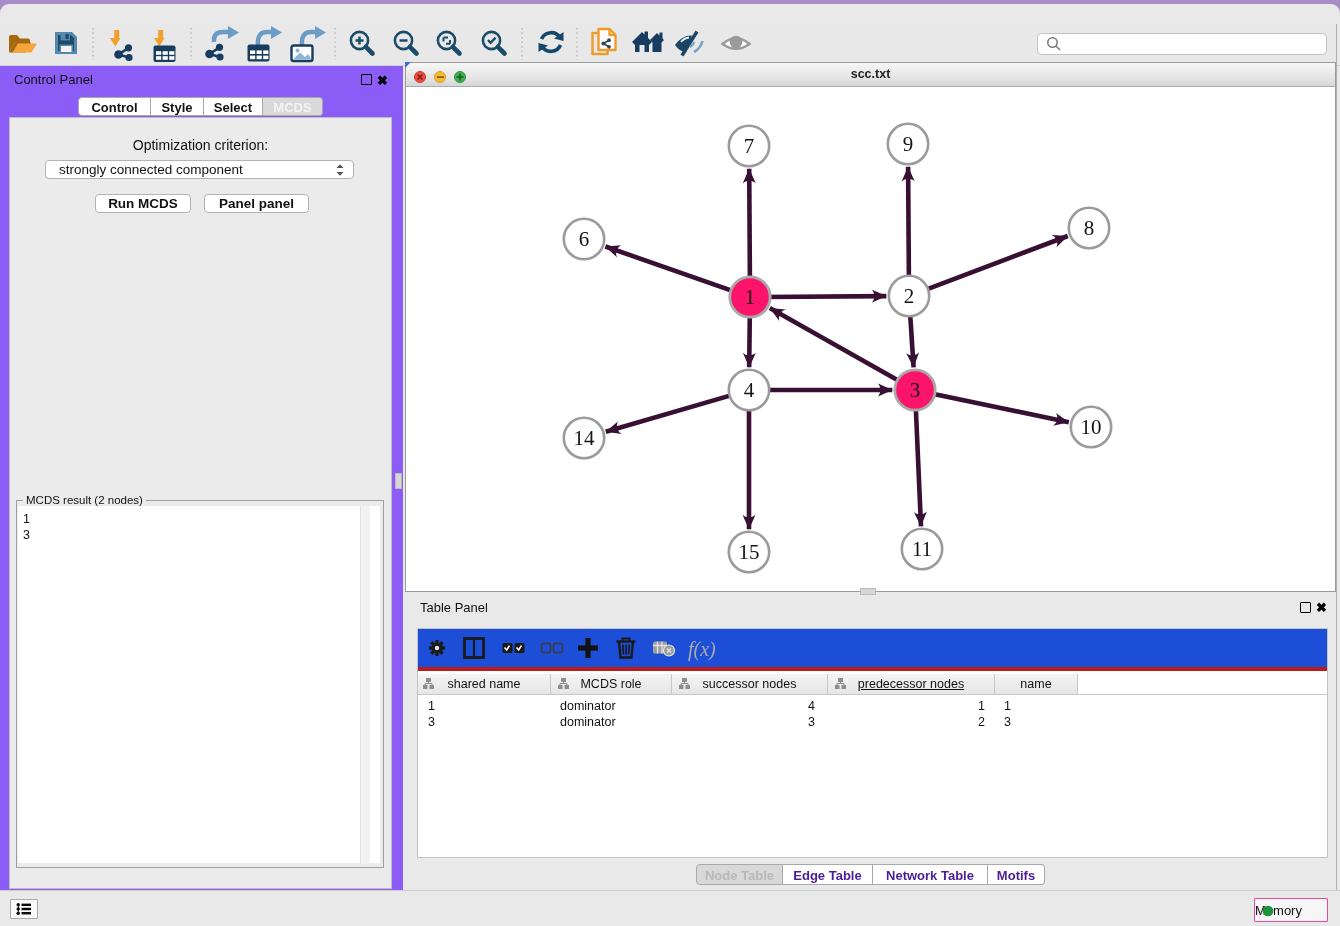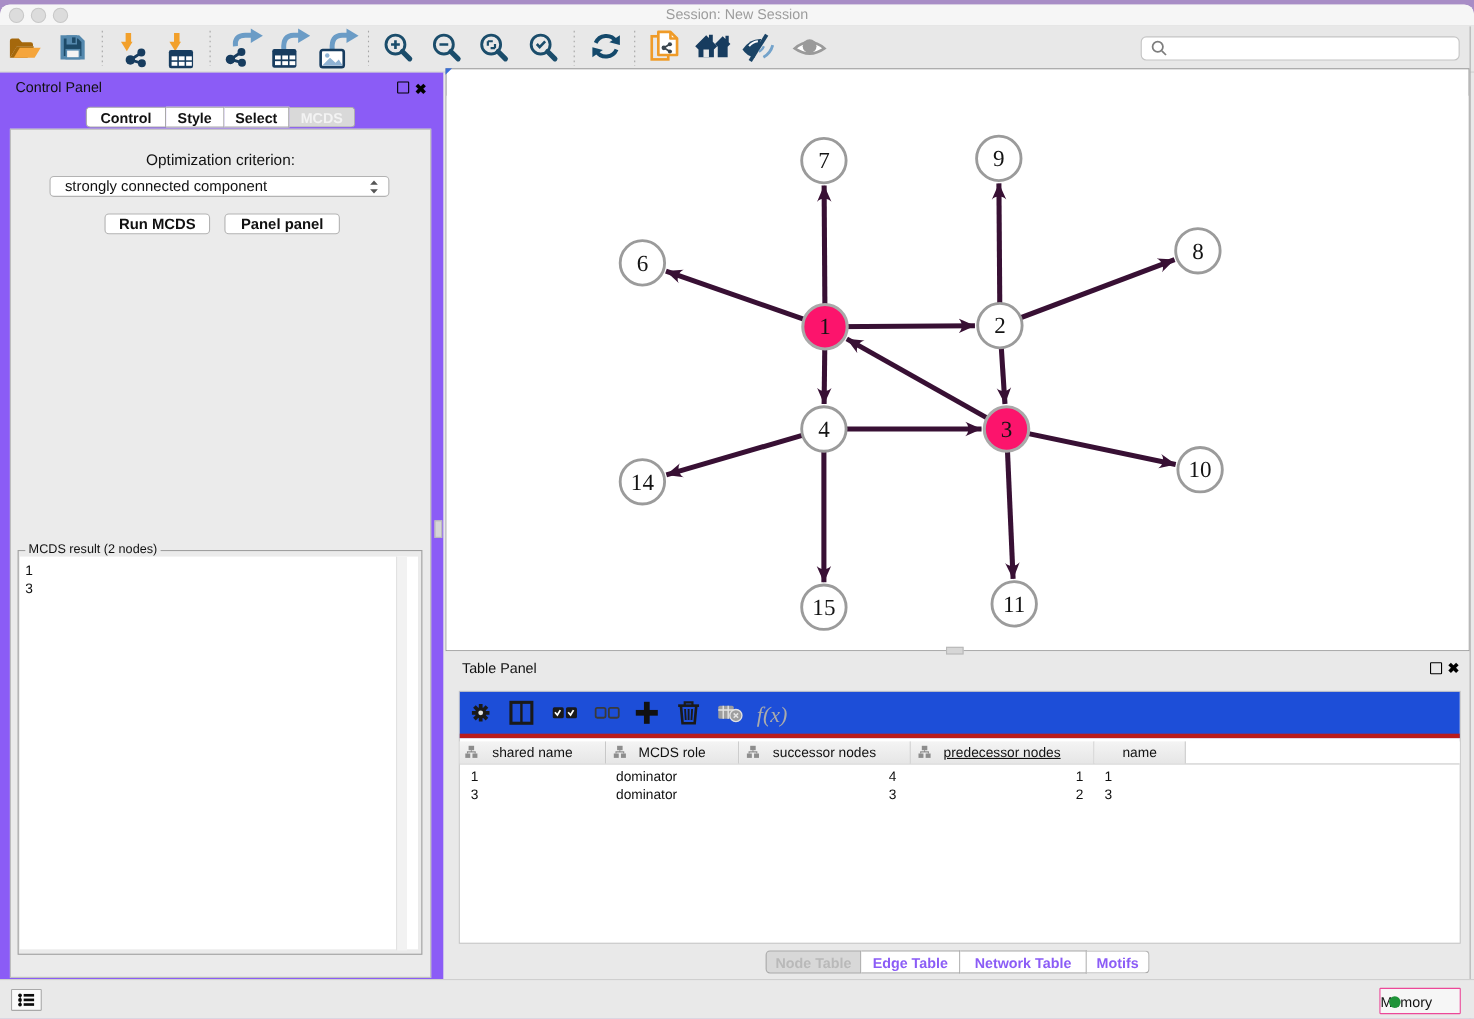--- a/index.html
+++ b/index.html
@@ -48,35 +48,29 @@
 #tp{position:absolute;left:405px;top:588px;width:935px;height:298px;background:#e9e9e9;}
 #tphead{position:absolute;left:15px;top:8px;font-size:13px;color:#111;}
 #tbox{position:absolute;left:12px;top:36px;width:909px;height:228px;background:#fff;
  border:1px solid #c3c3c3;}
 #ttool{position:absolute;left:0;top:0;width:100%;height:38px;background:#1d4ed8;border-bottom:4px solid #b91c1c;}
 #thead{position:absolute;left:0;top:45px;width:100%;height:20px;background:#fff;border-bottom:1px solid #c8c8c8;font-size:12.5px;color:#111;}
 .hc{position:absolute;top:0;height:20px;line-height:20px;border-right:1px solid #c8c8c8;text-align:center;background:linear-gradient(#f4f4f4,#e6e6e6);box-sizing:border-box;}
 .rowt{position:absolute;font-size:12.5px;color:#111;height:16px;line-height:16px;}
 #btabs{position:absolute;left:0px;top:272px;height:21px;font-size:13px;font-weight:600;width:100%;}
 .btab{position:absolute;top:0;height:21px;line-height:21px;text-align:center;background:#fff;
- border:1px solid #a9a9a9;box-sizing:border-box;color:#8b5cf6;}
+ border:1px solid #a9a9a9;box-sizing:border-box;color:#4c1d95;}
 
 #sb{position:absolute;left:0;top:886px;width:1340px;height:36px;background:#e9e9e9;border-top:1px solid #cfcfcf;}
 #sbl{position:absolute;left:10px;top:8px;width:26px;height:18px;background:#fafafa;border:1px solid #a9a9a9;border-radius:1px;}
 #mem{position:absolute;right:12px;top:7px;width:74px;height:24px;background:#f6f6f6;border:1px solid #ec4899;border-radius:1px;font-size:13px;line-height:24px;color:#111;text-align:left;box-sizing:border-box;}
 svg{position:absolute;overflow:visible;}
 </style></head>
 <body>
 <div id="win">
- <div id="titlebar">
-  <div class="tl" style="left:8px"></div>
-  <div class="tl" style="left:28px"></div>
-  <div class="tl" style="left:48px"></div>
-  <div id="ttext">Session: New Session</div>
- </div>
  <div id="toolbar">
   <svg width="780" height="41" style="left:0;top:0;">
 
    <g transform="translate(22,20)">
     <path d="M-13,9.5 L-13,-6 Q-13,-8 -11,-8 L-5,-8 L-2,-4.5 L6,-4.5 Q8,-4.5 8,-2.5 L8,-1 L-6.5,-1 Z" fill="#a5680c"></path>
     <path d="M-13,9.5 L-7,-0.5 L-6.5,-1 L8,-1 L9,-0.5 L3,9.5 Z" fill="#a5680c"></path>
     <path d="M-9.5,9.5 L-4,0.5 L15,0.5 L9.5,9.5 Z" fill="#f5a53c"></path>
    </g>
 
    <g transform="translate(66,20)">
@@ -246,20 +240,36 @@
      <div id="grplab">MCDS result (2 nodes)</div>
      <div id="grpwhite">
        <div class="mono1" style="top:6px;">1</div>
        <div class="mono1" style="top:22px;">3</div>
        <div id="grpscroll"></div>
      </div>
    </div>
   </div>
  </div>
  <div id="nw">
+  <div id="nwtitle">
+   <div class="mac" style="left:8px;background:#ee4d43;border:1px solid #ce372c;"></div>
+   <div class="mac" style="left:28px;background:#f5bb35;border:1px solid #dd9b28;"></div>
+   <div class="mac" style="left:48px;background:#3cb14e;border:1px solid #2d9440;"></div>
+   <svg width="56" height="12" style="left:8px;top:8px;">
+    <g stroke="#7c1f16" stroke-width="1.5" fill="none">
+     <path d="M3.5,3.5 L8.5,8.5 M8.5,3.5 L3.5,8.5"></path>
+    </g>
+    <path d="M23,5.2 L30,5.2 L30,6.9 L23,6.9 Z" fill="#8a6210"></path>
+    <g fill="#1c6127">
+            <rect x="45.2" y="2.5" width="1.7" height="7"></rect>
+            <rect x="42.5" y="5.2" width="7" height="1.7"></rect>
+          </g>
+   </svg>
+   <div id="nwtext">scc.txt</div>
+  </div>
   <div id="canvas">
    <svg width="929" height="504">
     <defs>
      <marker id="ah" markerUnits="userSpaceOnUse" markerWidth="17" markerHeight="15" refX="14.8" refY="7" orient="auto">
       <path d="M0,0.4 L15,7 L0,13.6 C3.8,10.6 3.8,3.4 0,0.4 Z" fill="#381034"></path>
      </marker>
     </defs>
     <g stroke="#381034" stroke-width="4.6" marker-end="url(#ah)">
      <line x1="344.0" y1="208.0" x2="343.2" y2="81.7"></line>
      <line x1="342.1" y1="209.3" x2="199.4" y2="159.5"></line>

